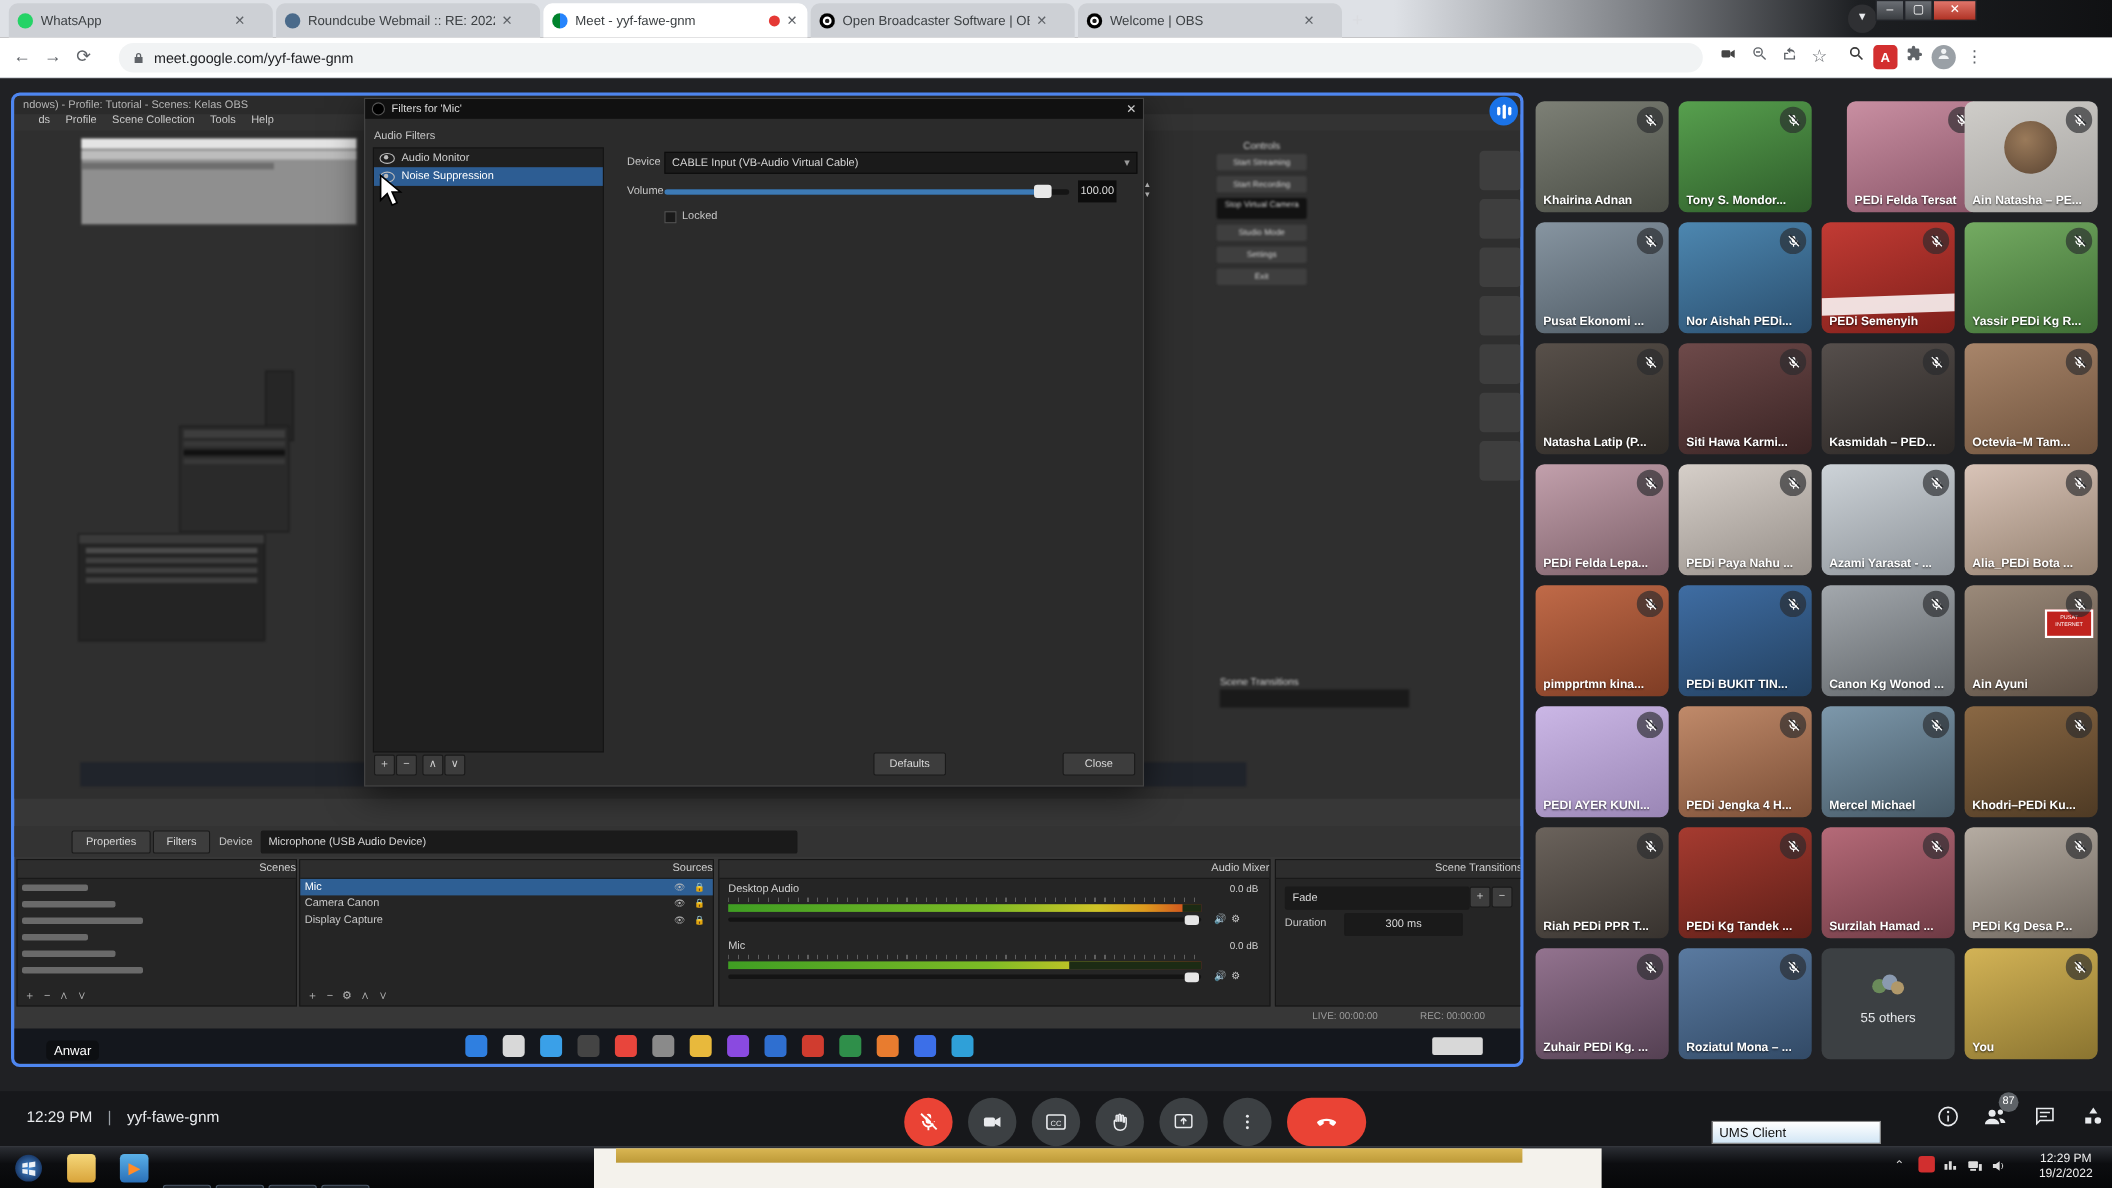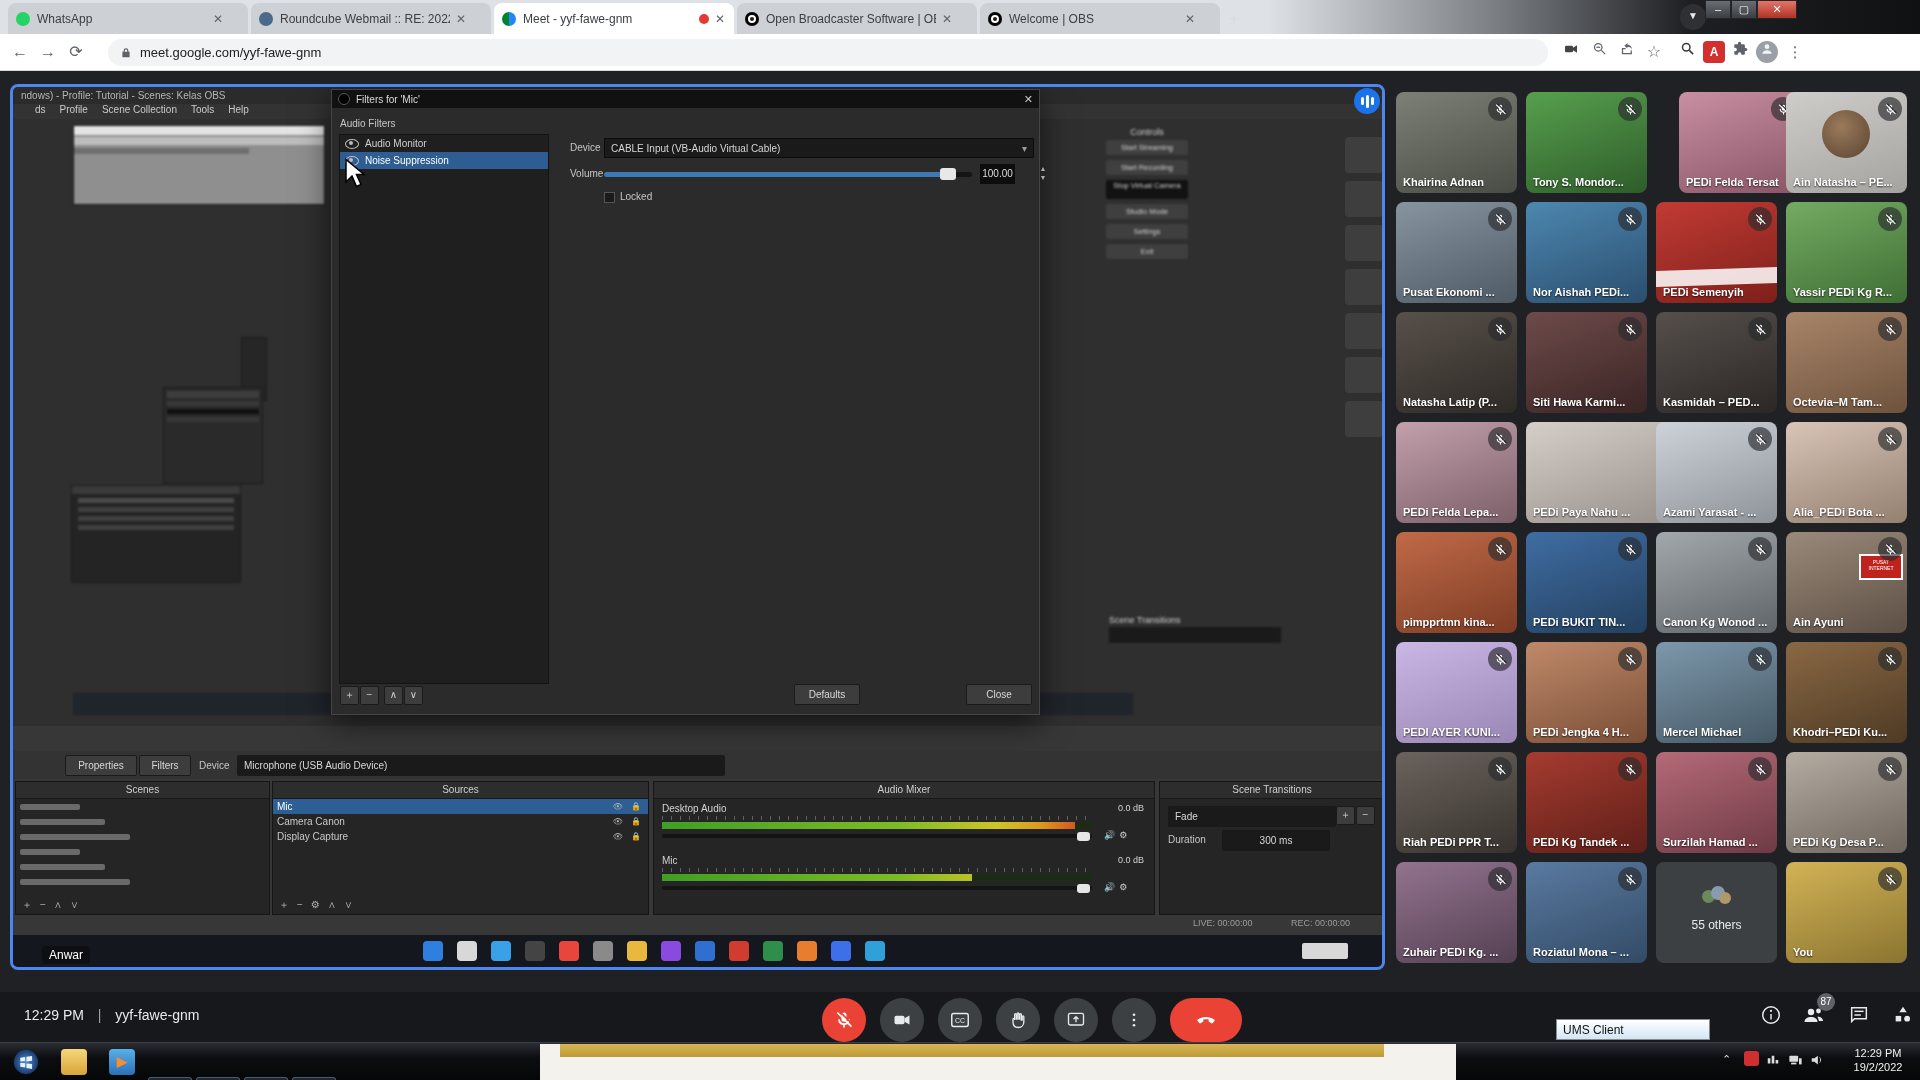--- a/index.html
+++ b/index.html
@@ -68,21 +68,21 @@
     font-size:10px;text-align:center;line-height:16px;border-radius:2px;}
   
   #controls-dock{left:1093px;top:40px;width:82px;height:160px;}
   #controls-dock .hd{color:#cfcfcf;font-size:9px;text-align:center;margin-bottom:3px;}
   .cbtn{height:15px;background:#3f3f3f;border-radius:2px;margin:0 0 5px 0;color:#cfcfcf;font-size:7.5px;
     text-align:center;line-height:15px;overflow:hidden;}
   .cbtn.dark{background:#121212;height:19px;line-height:9px;padding-top:1px;box-sizing:border-box;}
   
   #props-row{left:0px;top:664px;width:1375px;height:28px;background:#333;}
   .dock{position:absolute;background:#252525;border:1px solid #161616;}
-  .dock .dhead{height:16px;background:#2d2d2d;color:#cfcfcf;font-size:10px;text-align:center;line-height:16px;border-bottom:1px solid #181818;}
+  .dock .dhead{height:16px;background:#2d2d2d;color:#cfcfcf;font-size:10px;text-align:right;line-height:16px;border-bottom:1px solid #181818;}
   .srow{height:15px;display:flex;align-items:center;padding:0 4px;color:#c9c9c9;font-size:10px;}
   .srow.sel{background:#2e5f94;color:#fff;}
   .srow .ric{margin-left:auto;color:#bbb;font-size:8px;letter-spacing:3px;}
   .dtool{position:absolute;bottom:2px;left:6px;color:#b5b5b5;font-size:10px;letter-spacing:8px;}
   .chname{position:absolute;color:#d2d2d2;font-size:10px;}
   .chdb{position:absolute;color:#d2d2d2;font-size:9px;}
   .ticks{position:absolute;height:4px;background:repeating-linear-gradient(to right,#606060 0 1px,transparent 1px 9px);}
   .meter{position:absolute;height:7px;background:#15281015;}
   .meter .lvl{height:100%;background:linear-gradient(to right,#3f9e23 0%,#7dbb25 55%,#cfc427 78%,#dd9a1e 88%,#cc3a1e 100%);}
   .meter .dim{position:absolute;top:0;right:0;height:100%;background:#1c2b14;}
@@ -549,21 +549,21 @@
     <div class="tile" style="left: 1396px; top: 422px; background: linear-gradient(160deg, rgb(194, 160, 172), rgb(124, 95, 104));">
       <div class="tname">PEDi Felda Lepa...</div>
       <div class="micoff">
         <svg width="13" height="13" viewBox="0 0 24 24" fill="#fff">
           <path d="M12 14a3 3 0 0 0 3-3V6a3 3 0 0 0-6 0v5a3 3 0 0 0 3 3zm5-3a5 5 0 0 1-10 0H5a7 7 0 0 0 6 6.92V21h2v-3.08A7 7 0 0 0 19 11h-2z"></path>
           <line x1="4" y1="3" x2="21" y2="20" stroke="#fff" stroke-width="2"></line>
           <line x1="6" y1="1" x2="23" y2="18" stroke="rgba(40,42,45,1)" stroke-width="2"></line>
         </svg>
       </div>
     </div>
-    <div class="tile" style="left: 1526px; top: 422px; background: linear-gradient(160deg, rgb(214, 207, 201), rgb(150, 143, 137)); padding-left: 42px;">
+    <div class="tile" style="left: 1526px; top: 422px; background: linear-gradient(160deg, rgb(214, 207, 201), rgb(150, 143, 137));">
       <div class="tname">PEDi Paya Nahu ...</div>
       <div class="micoff">
         <svg width="13" height="13" viewBox="0 0 24 24" fill="#fff">
           <path d="M12 14a3 3 0 0 0 3-3V6a3 3 0 0 0-6 0v5a3 3 0 0 0 3 3zm5-3a5 5 0 0 1-10 0H5a7 7 0 0 0 6 6.92V21h2v-3.08A7 7 0 0 0 19 11h-2z"></path>
           <line x1="4" y1="3" x2="21" y2="20" stroke="#fff" stroke-width="2"></line>
           <line x1="6" y1="1" x2="23" y2="18" stroke="rgba(40,42,45,1)" stroke-width="2"></line>
         </svg>
       </div>
     </div>
     <div class="tile" style="left: 1656px; top: 422px; background: linear-gradient(160deg, rgb(205, 211, 216), rgb(141, 147, 153));">

